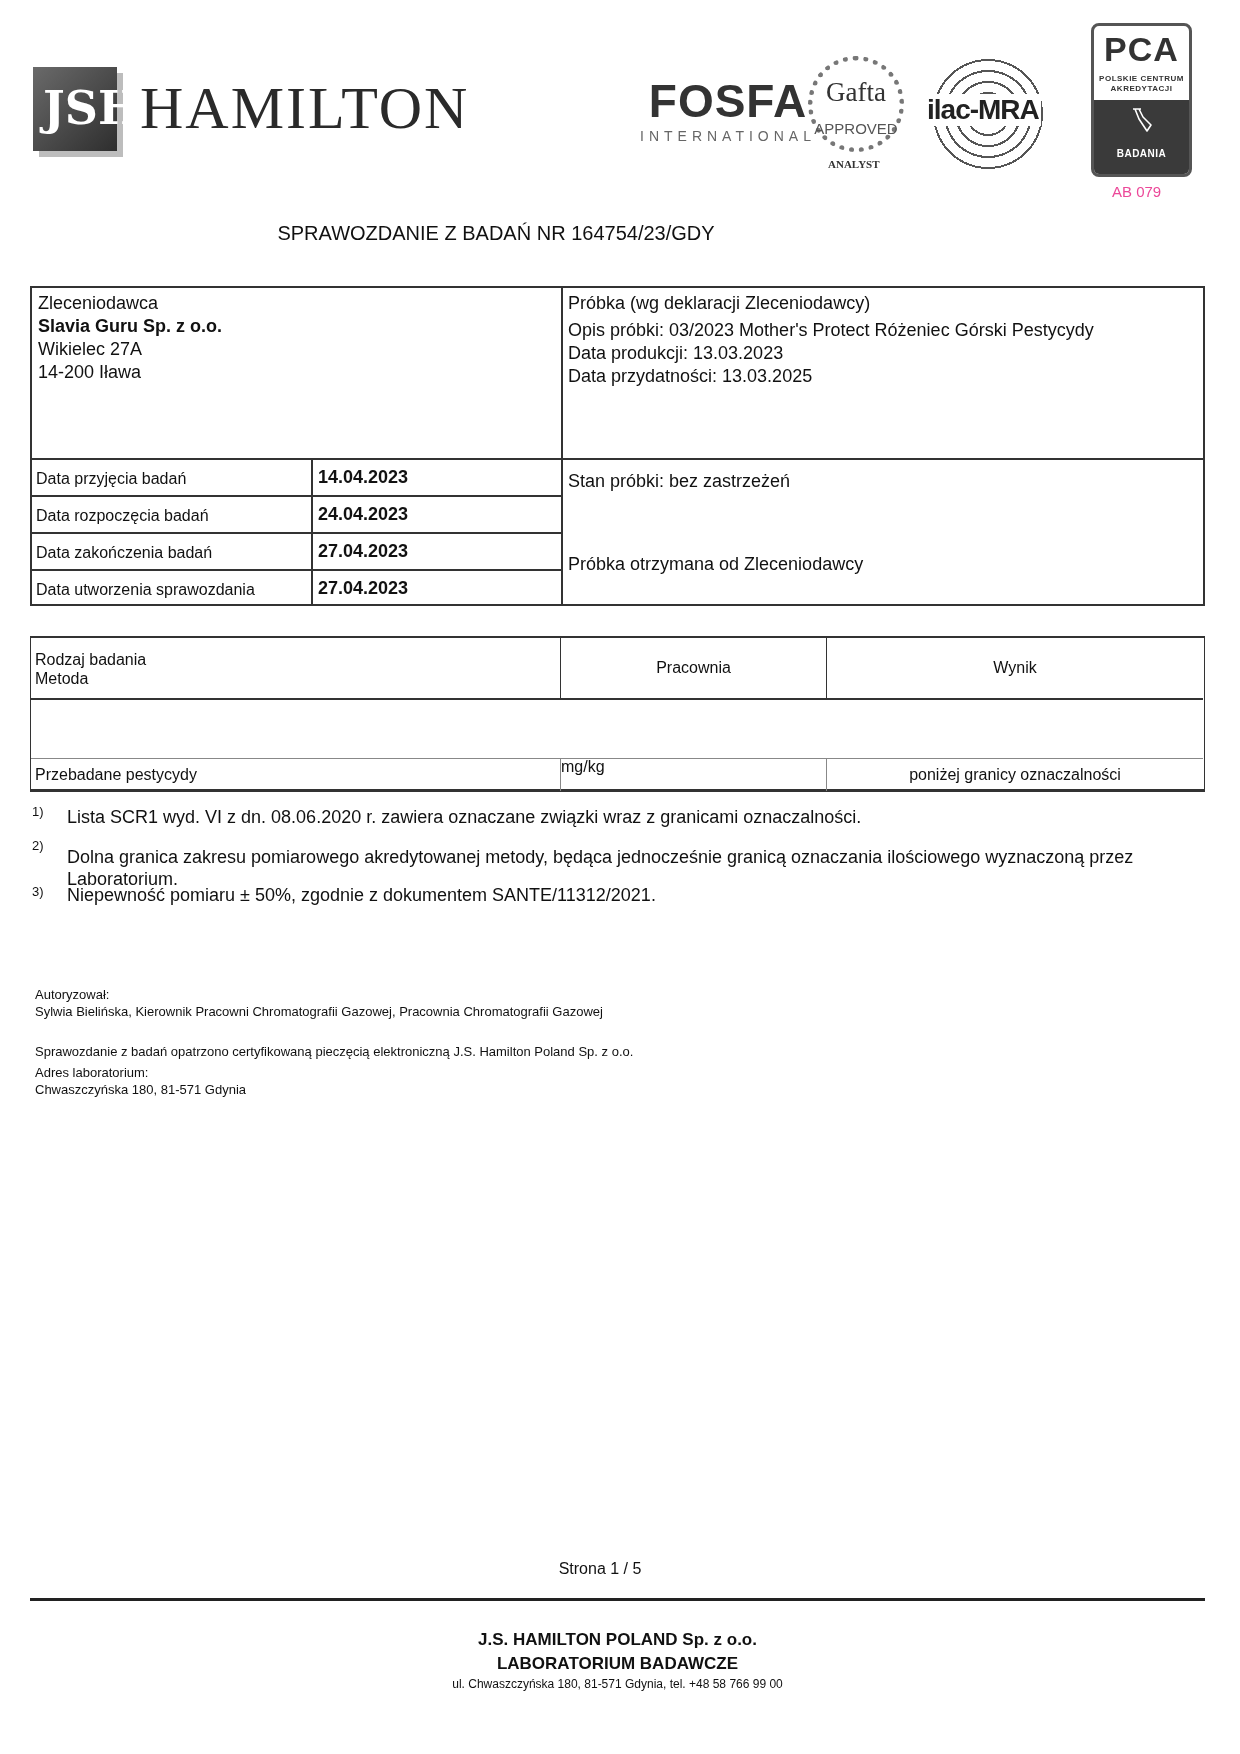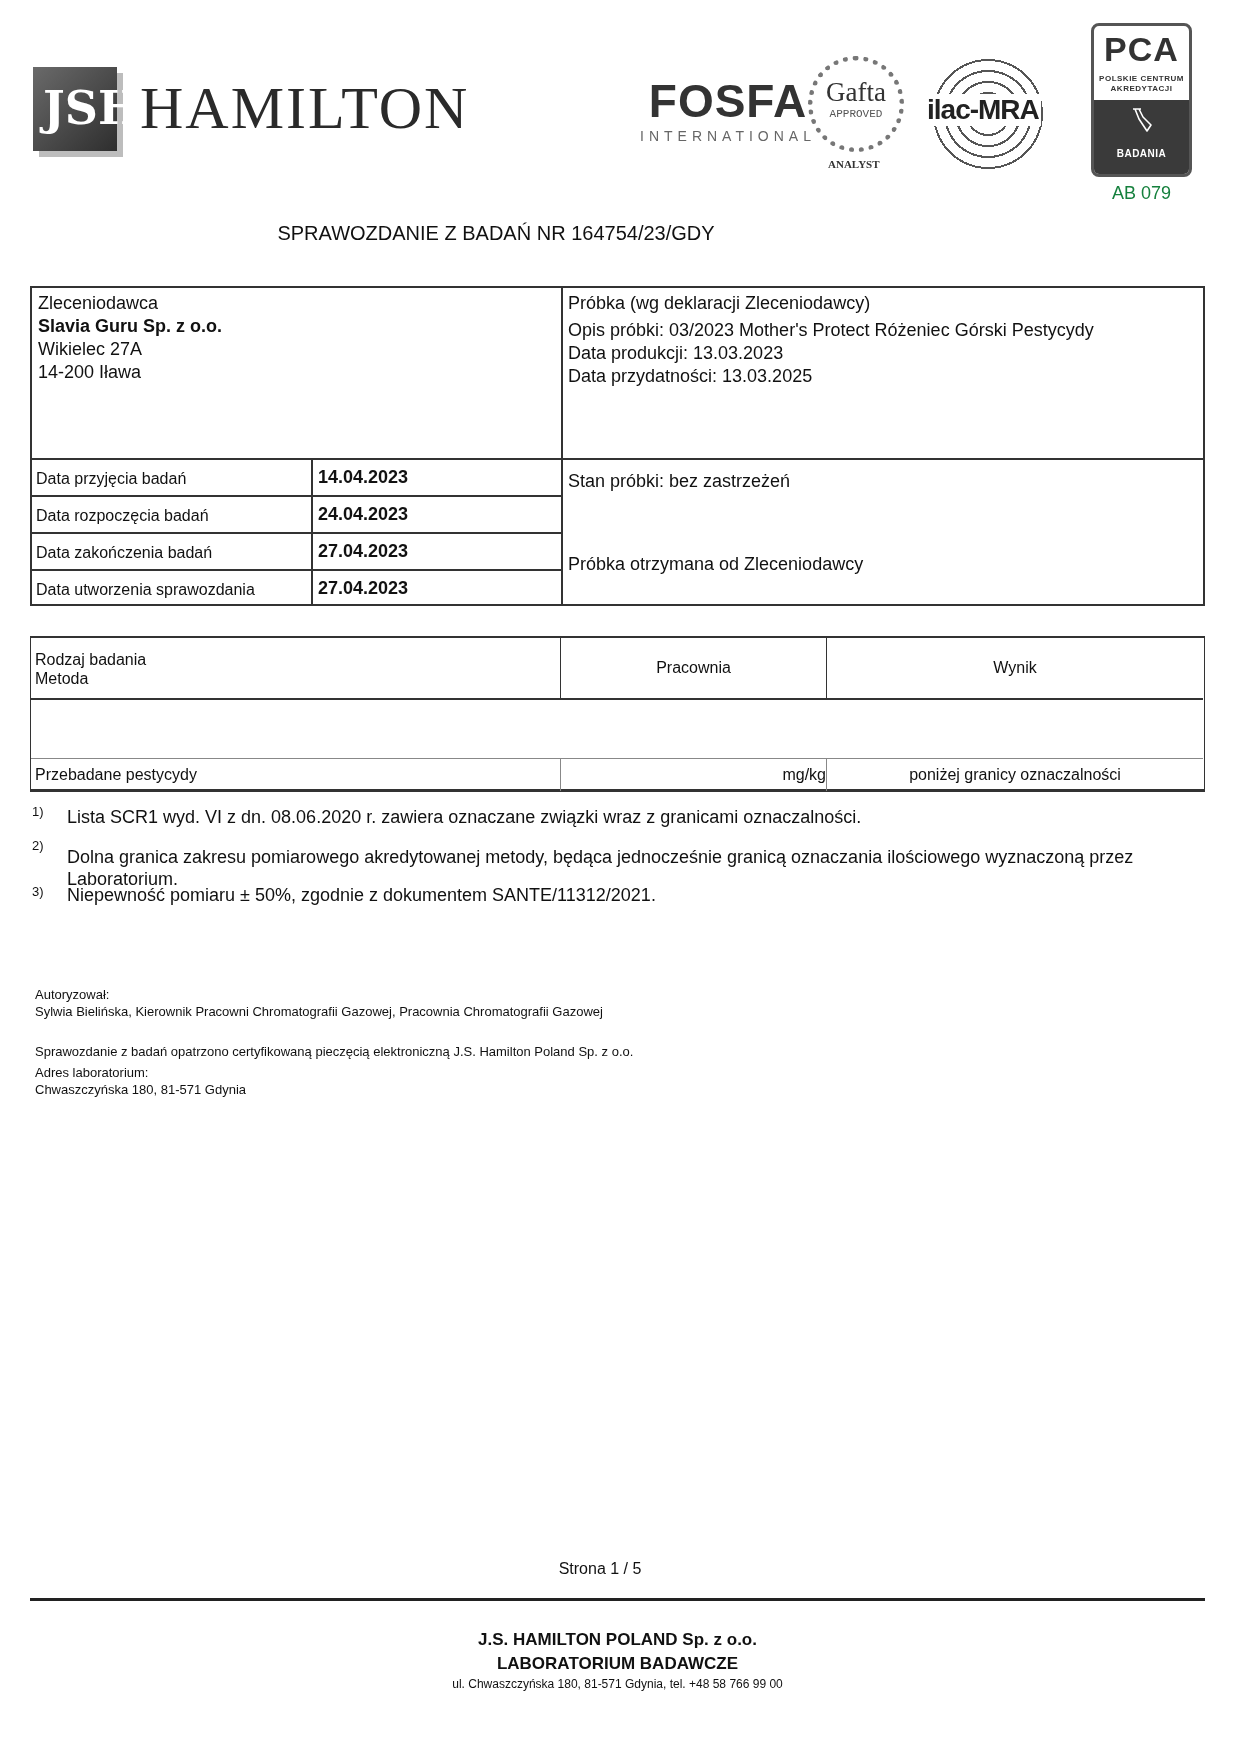--- a/index.html
+++ b/index.html
@@ -10,35 +10,35 @@
   .jsh-box { left:33px; top:67px; width:84px; height:84px; background:linear-gradient(135deg,#6a6a6a,#2e2e2e); box-shadow:6px 6px 0 #bdbdbd; }
   .jsh-box span { position:absolute; color:#fff; font-family:"DejaVu Serif", serif; font-size:46px; top:14px; }
   .hamilton { left:140px; top:74px; font-family:"Liberation Serif", serif; font-size:60px; letter-spacing:2px; color:#2a2a2a; }
 
   .fosfa { left:640px; top:78px; text-align:center; }
   .fosfa .big { font-family:"Liberation Sans", sans-serif; font-weight:bold; font-size:46px; color:#333; letter-spacing:1px; line-height:1; }
   .fosfa .sub { font-size:14px; letter-spacing:5px; color:#666; margin-top:4px; }
 
   .gafta { left:808px; top:56px; width:96px; height:96px; border-radius:50%; border:5px dotted #777; box-sizing:border-box; text-align:center; }
   .gafta .g1 { font-family:"Liberation Serif", serif; font-size:27px; color:#333; margin-top:18px; line-height:1; }
-  .gafta .g2 { font-family:Liberation Mono, monospace; font-size:11px; color:#555; margin-top:2px; }
+  .gafta .g2 { font-family:Liberation Sans, sans-serif; font-size:15px; color:#555; margin-top:14px; }
   .gafta-analyst { left:828px; top:158px; font-family:"Liberation Serif", serif; font-weight:bold; font-size:11px; color:#333; }
 
   .ilac { left:928px; top:54px; width:120px; height:120px; border-radius:50%;
           background:repeating-radial-gradient(circle, transparent 0 9px, #555 9px 11px);
           -webkit-mask: radial-gradient(circle, #000 0 58px, transparent 59px); }
   .ilac-text { left:925px; top:94px; font-family:"Liberation Sans", sans-serif; font-weight:bold; font-size:28px; color:#222; background:#fff; padding:0 2px; letter-spacing:-1px; }
 
   .pca { left:1091px; top:23px; width:101px; height:154px; border:3px solid #555; border-radius:8px; box-sizing:border-box; overflow:hidden; background:#fff; }
   .pca .pca-logo { font-weight:bold; font-size:34px; color:#333; text-align:center; margin-top:6px; line-height:1; letter-spacing:1px; }
   .pca .pca-name { font-size:8px; font-weight:bold; text-align:center; color:#333; margin-top:8px; line-height:1.3; letter-spacing:0.5px; }
   .pca .pca-dark { position:absolute; left:0; right:0; bottom:0; height:74px; background:#3a3a3a; color:#fff; text-align:center; }
   .pca .flask { font-size:24px; margin-top:6px; }
   .pca .pca-badania { font-size:10px; font-weight:bold; margin-top:6px; letter-spacing:0.5px; }
-  .pca-number { left:1112px; top:183px; font-size:18px; color:#15803d; }
+  .pca-number { left:1112px; top:183px; font-size:15px; color:#ec4899; }
 
   .title { left:0; width:992px; top:222px; text-align:center; font-size:20px; color:#111; }
 
   
   .box1 { left:30px; top:286px; width:1175px; height:320px; border:2px solid #333; box-sizing:border-box; }
   .vdiv { position:absolute; background:#333; width:2px; }
   .hdiv { position:absolute; background:#333; height:2px; }
   .t18 { font-size:18px; line-height:23px; }
   .t16 { font-size:16px; }
 
@@ -136,21 +136,21 @@
 
   <div class="abs t16" style="left:4px; top:12px; line-height:19px;">
     <div>Rodzaj badania</div>
     <div>Metoda</div>
   </div>
   <div class="abs t16" style="left:530px; width:265px; top:21px; text-align:center;">Pracownia</div>
   <div class="abs t16" style="left:796px; width:376px; top:21px; text-align:center;">Wynik</div>
 
 
   <div class="abs t16" style="left:4px; top:128px;">Przebadane pestycydy</div>
-  <div class="abs t16" style="left:530px; width:265px; top:128px; text-align:right;">mg/kg</div>
+  <div class="abs t16" style="left:530px; width:265px; top:120px; text-align:left;">mg/kg</div>
   <div class="abs t16" style="left:796px; width:376px; top:128px; text-align:center;">poniżej granicy oznaczalności</div>
 </div>
 
 <div class="footnotes">
   <div class="num" style="top:804px;">1)</div>
   <div class="txt" style="top:806px; width:1130px;">Lista SCR1 wyd. VI z dn. 08.06.2020 r. zawiera oznaczane związki wraz z granicami oznaczalności.</div>
   <div class="num" style="top:838px;">2)</div>
   <div class="txt" style="top:846px; width:1130px;">Dolna granica zakresu pomiarowego akredytowanej metody, będąca jednocześnie granicą oznaczania ilościowego wyznaczoną przez Laboratorium.</div>
   <div class="num" style="top:884px;">3)</div>
   <div class="txt" style="top:884px; width:1130px;">Niepewność pomiaru ± 50%, zgodnie z dokumentem SANTE/11312/2021.</div>

